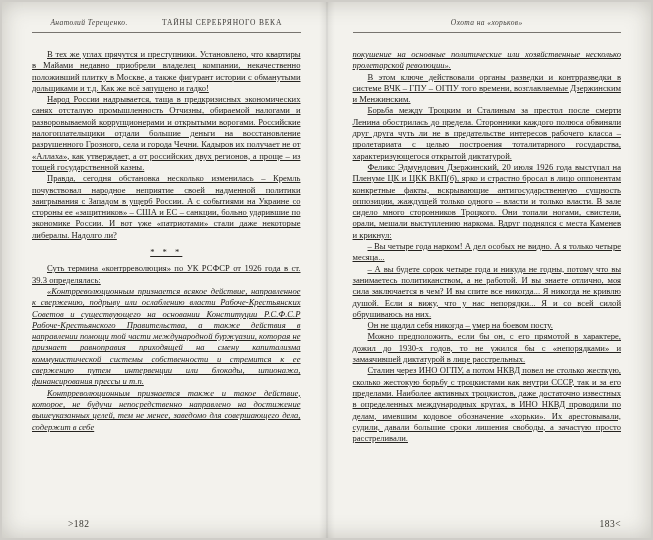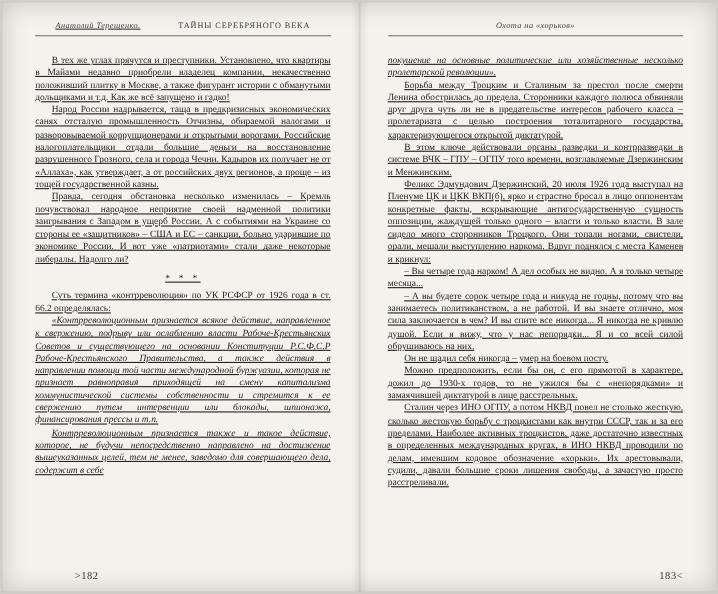--- a/index.html
+++ b/index.html
@@ -35,21 +35,21 @@
   .header {
     text-align: center;
     font-size: 7.5px;
     color: #3d3b38;
     letter-spacing: .4px;
     padding-bottom: 5px;
     border-bottom: 1px solid #77746f;
     white-space: nowrap;
     overflow: hidden;
   }
-  .header .author { font-style: italic; margin-right: 4px; text-decoration: underline; }
+  .header .author { font-style: italic; margin-right: 4px; }
   .header .booktitle { letter-spacing: .8px; margin-left: 28px; }
   .header.chapter { font-style: italic; }
   .body {
     margin-top: 16px;
     color: #24221f;
   }
   .para {
     margin: 0;
     text-indent: 15px;
     text-align: justify;
@@ -81,35 +81,35 @@
   <div class="page left">
     <div class="header">
       <span class="author">Анатолий Терещенко.</span>
       <span class="booktitle">ТАЙНЫ СЕРЕБРЯНОГО ВЕКА</span>
     </div>
     <div class="body">
         <p class="para">В тех же углах прячутся и преступники. Установлено, что квартиры в Майами недавно приобрели владелец компании, некачественно положивший плитку в Москве, а также фигурант истории с обманутыми дольщиками и т.д. Как же всё запущено и гадко!</p>
         <p class="para">Народ России надрывается, таща в предкризисных экономических санях отсталую промышленность Отчизны, обираемой налогами и разворовываемой коррупционерами и открытыми ворогами. Российские налогоплательщики отдали большие деньги на восстановление разрушенного Грозного, села и города Чечни. Кадыров их получает не от «Аллаха», как утверждает, а от российских двух регионов, а проще – из тощей государственной казны.</p>
         <p class="para">Правда, сегодня обстановка несколько изменилась – Кремль почувствовал народное неприятие своей надменной политики заигрывания с Западом в ущерб России. А с событиями на Украине со стороны ее «защитников» – США и ЕС – санкции, больно ударившие по экономике России. И вот уже «патриотами» стали даже некоторые либералы. Надолго ли?</p>
         <p class="para center">* * *</p>
-        <p class="para">Суть термина «контрреволюция» по УК РСФСР от 1926 года в ст. 66.2 определялась:</p>
+        <p class="para">Суть термина «контрреволюция» по УК РСФСР от 1926 года в ст. 39.3 определялась:</p>
         <p class="para italic">«Контрреволюционным признается всякое действие, направленное к свержению, подрыву или ослаблению власти Рабоче-Крестьянских Советов и существующего на основании Конституции Р.С.Ф.С.Р Рабоче-Крестьянского Правительства, а также действия в направлении помощи той части международной буржуазии, которая не признает равноправия приходящей на смену капитализма коммунистической системы собственности и стремится к ее свержению путем интервенции или блокады, шпионажа, финансирования прессы и т.п.</p>
         <p class="para italic">Контрреволюционным признается также и такое действие, которое, не будучи непосредственно направлено на достижение вышеуказанных целей, тем не менее, заведомо для совершающего дела, содержит в себе</p>
       </div>
     <div class="pagenum pn-left">&gt;182</div>
   </div>
 
   <div class="page right">
     <div class="header chapter">
       <span>Охота на «хорьков»</span>
     </div>
     <div class="body">
         <p class="para italic noindent">покушение на основные политические или хозяйственные несколько пролетарской революции».</p>
+        <p class="para">В этом ключе действовали органы разведки и контрразведки в системе ВЧК – ГПУ – ОГПУ того времени, возглавляемые Дзержинским и Менжинским.</p>
         <p class="para">Борьба между Троцким и Сталиным за престол после смерти Ленина обострилась до предела. Сторонники каждого полюса обвиняли друг друга чуть ли не в предательстве интересов рабочего класса – пролетариата с целью построения тоталитарного государства, характеризующегося открытой диктатурой.</p>
-        <p class="para">В этом ключе действовали органы разведки и контрразведки в системе ВЧК – ГПУ – ОГПУ того времени, возглавляемые Дзержинским и Менжинским.</p>
         <p class="para">Феликс Эдмундович Дзержинский, 20 июля 1926 года выступал на Пленуме ЦК и ЦКК ВКП(б), ярко и страстно бросал в лицо оппонентам конкретные факты, вскрывающие антигосударственную сущность оппозиции, жаждущей только одного – власти и только власти. В зале сидело много сторонников Троцкого. Они топали ногами, свистели, орали, мешали выступлению наркома. Вдруг поднялся с места Каменев и крикнул:</p>
         <p class="para">– Вы четыре года нарком! А дел особых не видно. А я только четыре месяца...</p>
         <p class="para">– А вы будете сорок четыре года и никуда не годны, потому что вы занимаетесь политиканством, а не работой. И вы знаете отлично, моя сила заключается в чем? И вы спите все никогда... Я никогда не кривлю душой. Если я вижу, что у нас непорядки... Я и со всей силой обрушиваюсь на них.</p>
         <p class="para">Он не щадил себя никогда – умер на боевом посту.</p>
         <p class="para">Можно предположить, если бы он, с его прямотой в характере, дожил до 1930-х годов, то не ужился бы с «непорядками» и замаячившей диктатурой в лице расстрельных.</p>
         <p class="para">Сталин через ИНО ОГПУ, а потом НКВД повел не столько жесткую, сколько жестокую борьбу с троцкистами как внутри СССР, так и за его пределами. Наиболее активных троцкистов, даже достаточно известных в определенных международных кругах, в ИНО НКВД проводили по делам, имевшим кодовое обозначение «хорьки». Их арестовывали, судили, давали большие сроки лишения свободы, а зачастую просто расстреливали.</p>
       </div>
     <div class="pagenum pn-right">183&lt;</div>
   </div>
 

